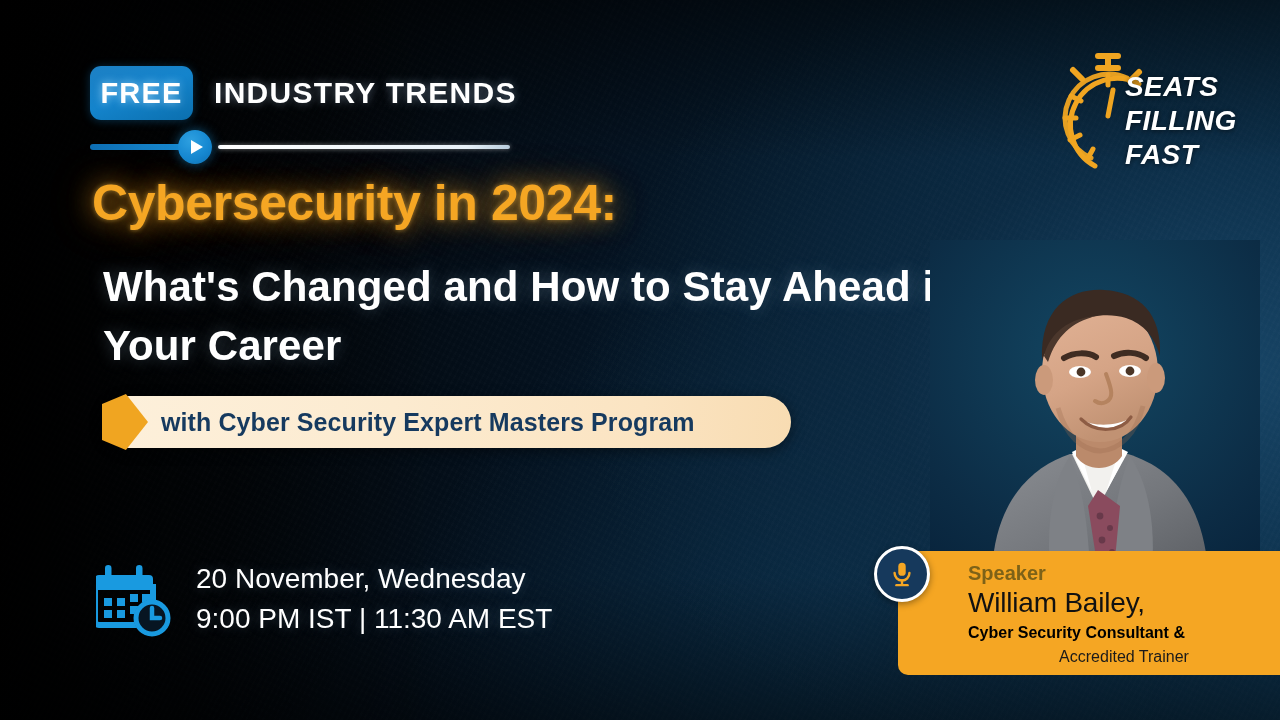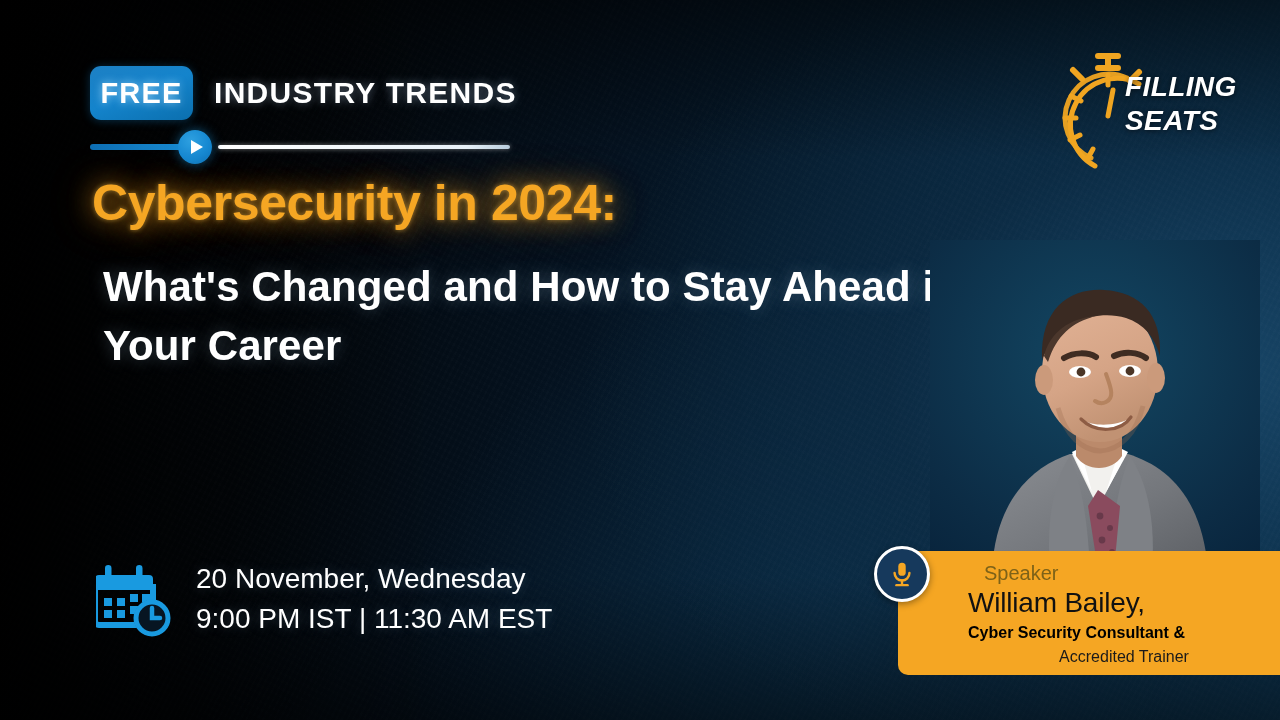--- a/index.html
+++ b/index.html
@@ -154,21 +154,21 @@
   }
   #speaker-mic {
     position:absolute; left:-24px; top:-5px;
     width:56px; height:56px; border-radius:50%;
     background:#16395c;
     border:3px solid #ffffff;
     display:flex; align-items:center; justify-content:center;
     box-shadow:0 2px 7px rgba(0,0,0,0.40);
   }
   #speaker-role {
-    color:#7d6218; font-size:20px; font-weight:normal; line-height:24px;margin-left:16px;
+    color:#7d6218; font-size:20px; font-weight:bold; line-height:24px;
   }
   #speaker-name {
     color:#111111; font-size:28px; font-weight:400; line-height:36px;
     letter-spacing:-0.2px;
   }
   #speaker-title {
     color:#000000; font-size:16px; font-weight:bold; line-height:24px;
   }
 </style>
 </head>
@@ -191,20 +191,24 @@
       <div id="progress-track"></div>
       <div id="play-button">
         <div id="play-triangle"></div>
       </div>
     </div>
   </div>
 
   <div id="headline-accent">Cybersecurity in 2024:</div>
   <div id="headline-main">What's Changed and How to Stay Ahead in Your Career</div>
 
+  <div id="program-pill">
+    <div id="program-hex"></div>
+    <span id="program-label">with Cyber Security Expert Masters Program</span>
+  </div>
 
   <div id="date-block">
     <svg id="calendar-icon" viewBox="0 0 84 82">
       <rect x="9" y="7" width="6.5" height="14" rx="3.2" fill="#199ae0"></rect>
       <rect x="40" y="7" width="6.5" height="14" rx="3.2" fill="#199ae0"></rect>
       <path d="M3 17 h50 a4 4 0 0 1 4 4 v8 H-1 v-8 a4 4 0 0 1 4 -4 z" fill="#199ae0"></path>
       <path d="M-1 29 H57 v34 a4 4 0 0 1 -4 4 H3 a4 4 0 0 1 -4 -4 z" fill="none" stroke="#199ae0" stroke-width="6"></path>
       <rect x="8" y="40" width="8" height="8" fill="#199ae0"></rect>
       <rect x="21" y="40" width="8" height="8" fill="#199ae0"></rect>
       <rect x="34" y="36" width="8" height="8" fill="#199ae0"></rect>
@@ -234,22 +238,23 @@
         <path d="M96 24 l-9 9" stroke-width="6"></path>
         <path d="M65 27 v10"></path>
         <path d="M28 48 l10 5"></path>
         <path d="M22 70 h11"></path>
         <path d="M27 92 l10 -5"></path>
         <path d="M45 110 l5 -9"></path>
         <path d="M70 42 l-5 26"></path>
       </g>
     </svg>
     <div id="seats-text">
+      <div>SEATS</div>
       <div>FILLING</div>
-      <div>SEATS</div>
+      <div>FAST</div>
     </div>
   </div>
 
   <svg id="speaker-photo" viewBox="0 0 330 330">
     <defs>
       <clipPath id="photoclip">
           <rect x="0" y="0" width="330" height="330"></rect>
         </clipPath>
       <linearGradient id="suitg" x1="0" y1="0" x2="1" y2="1">
         <stop offset="0%" stop-color="#8a8d92"></stop>

